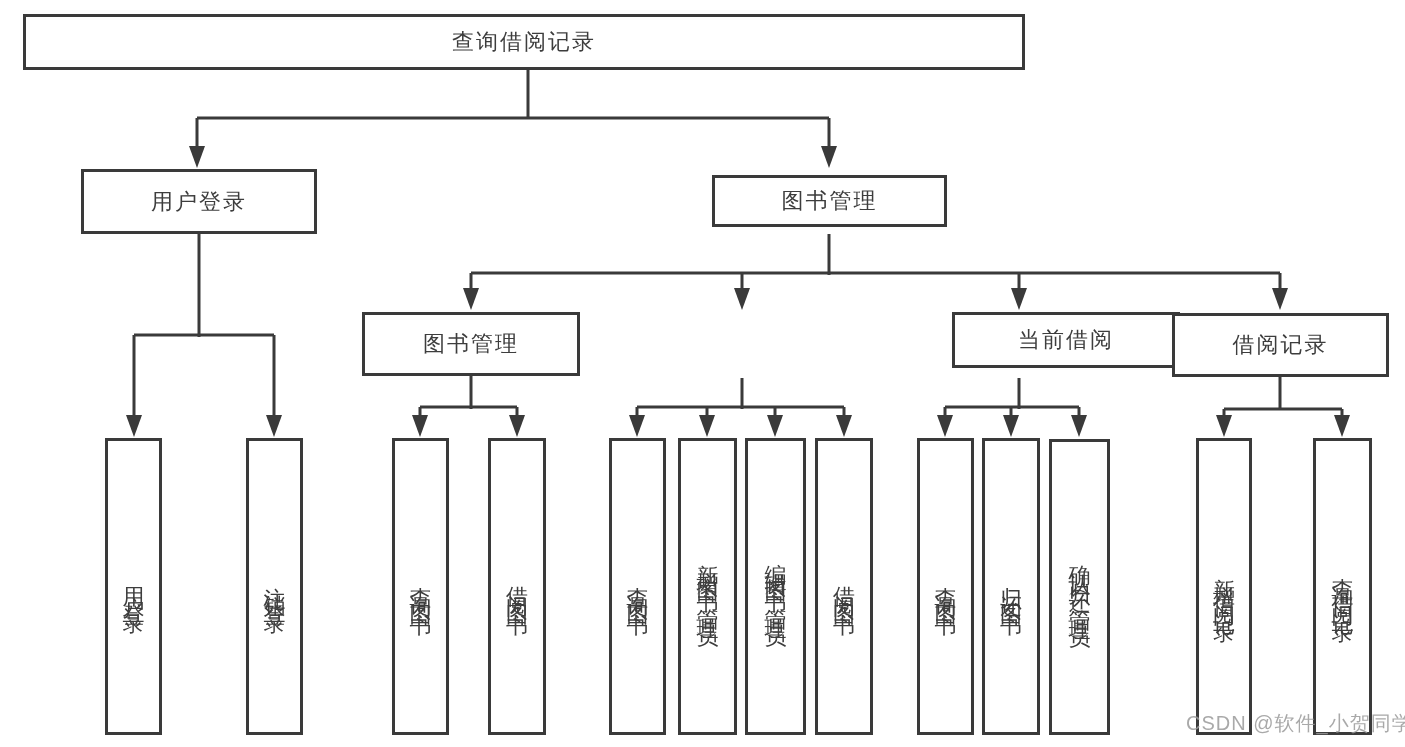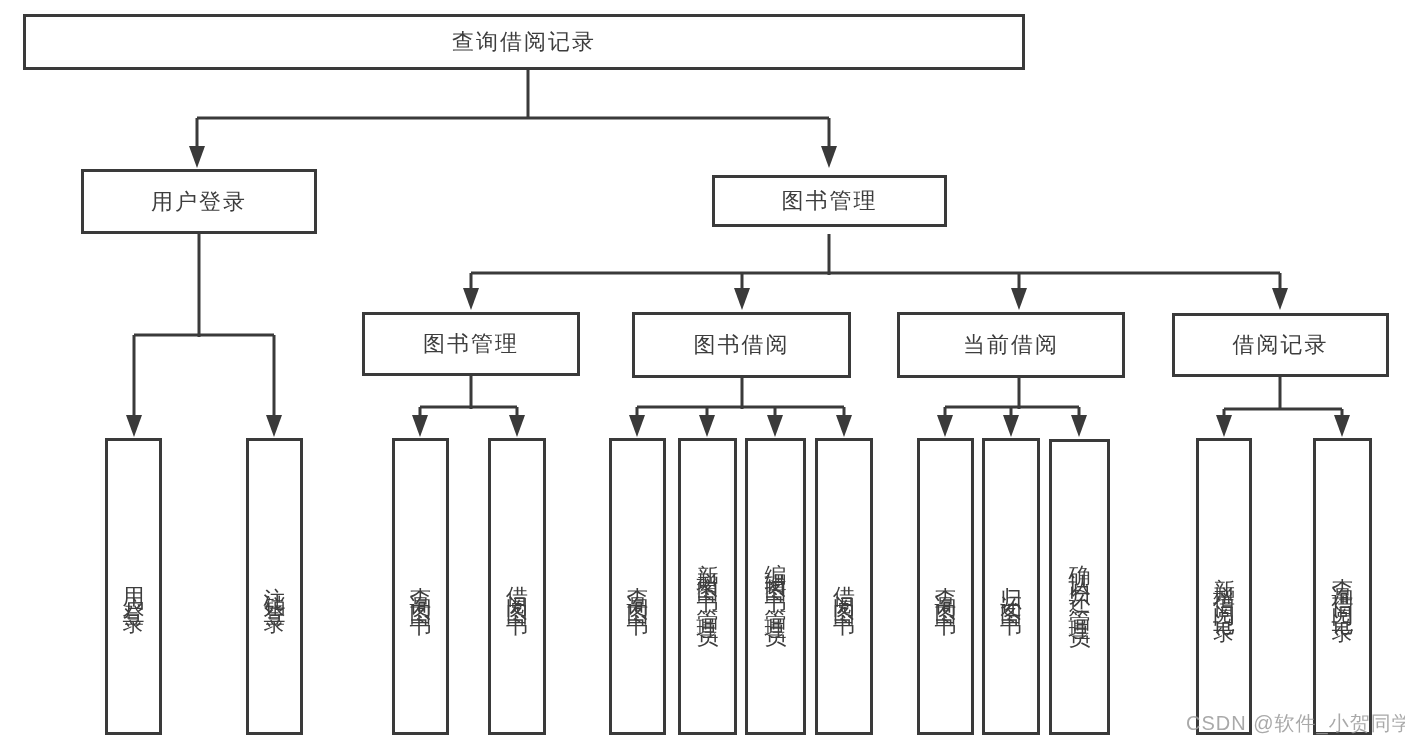--- a/index.html
+++ b/index.html
@@ -103,24 +103,21 @@
   <div class="box hbox" style="left:81px;top:169px;width:236px;height:65px">
     <span>用户登录</span>
   </div>
   <div class="box hbox" style="left:712px;top:175px;width:235px;height:52px">
     <span>图书管理</span>
   </div>
 
   <div class="box hbox" style="left:362px;top:312px;width:218px;height:64px">
     <span>图书管理</span>
   </div>
-  <div class="box hbox" style="left:632px;top:312px;width:219px;height:66px">
-    <span>图书借阅</span>
-  </div>
-  <div class="box hbox" style="left:897px;top:312px;width:228px;height:66px">
+  <div class="box hbox" style="left:952px;top:312px;width:228px;height:56px">
     <span>当前借阅</span>
   </div>
   <div class="box hbox" style="left:1172px;top:313px;width:217px;height:64px">
     <span>借阅记录</span>
   </div>
 
   <div class="box leaf" style="left:105px;top:438px;width:57px;height:297px">
     <span class="vtext">用户登录</span>
   </div>
   <div class="box leaf" style="left:246px;top:438px;width:57px;height:297px">

